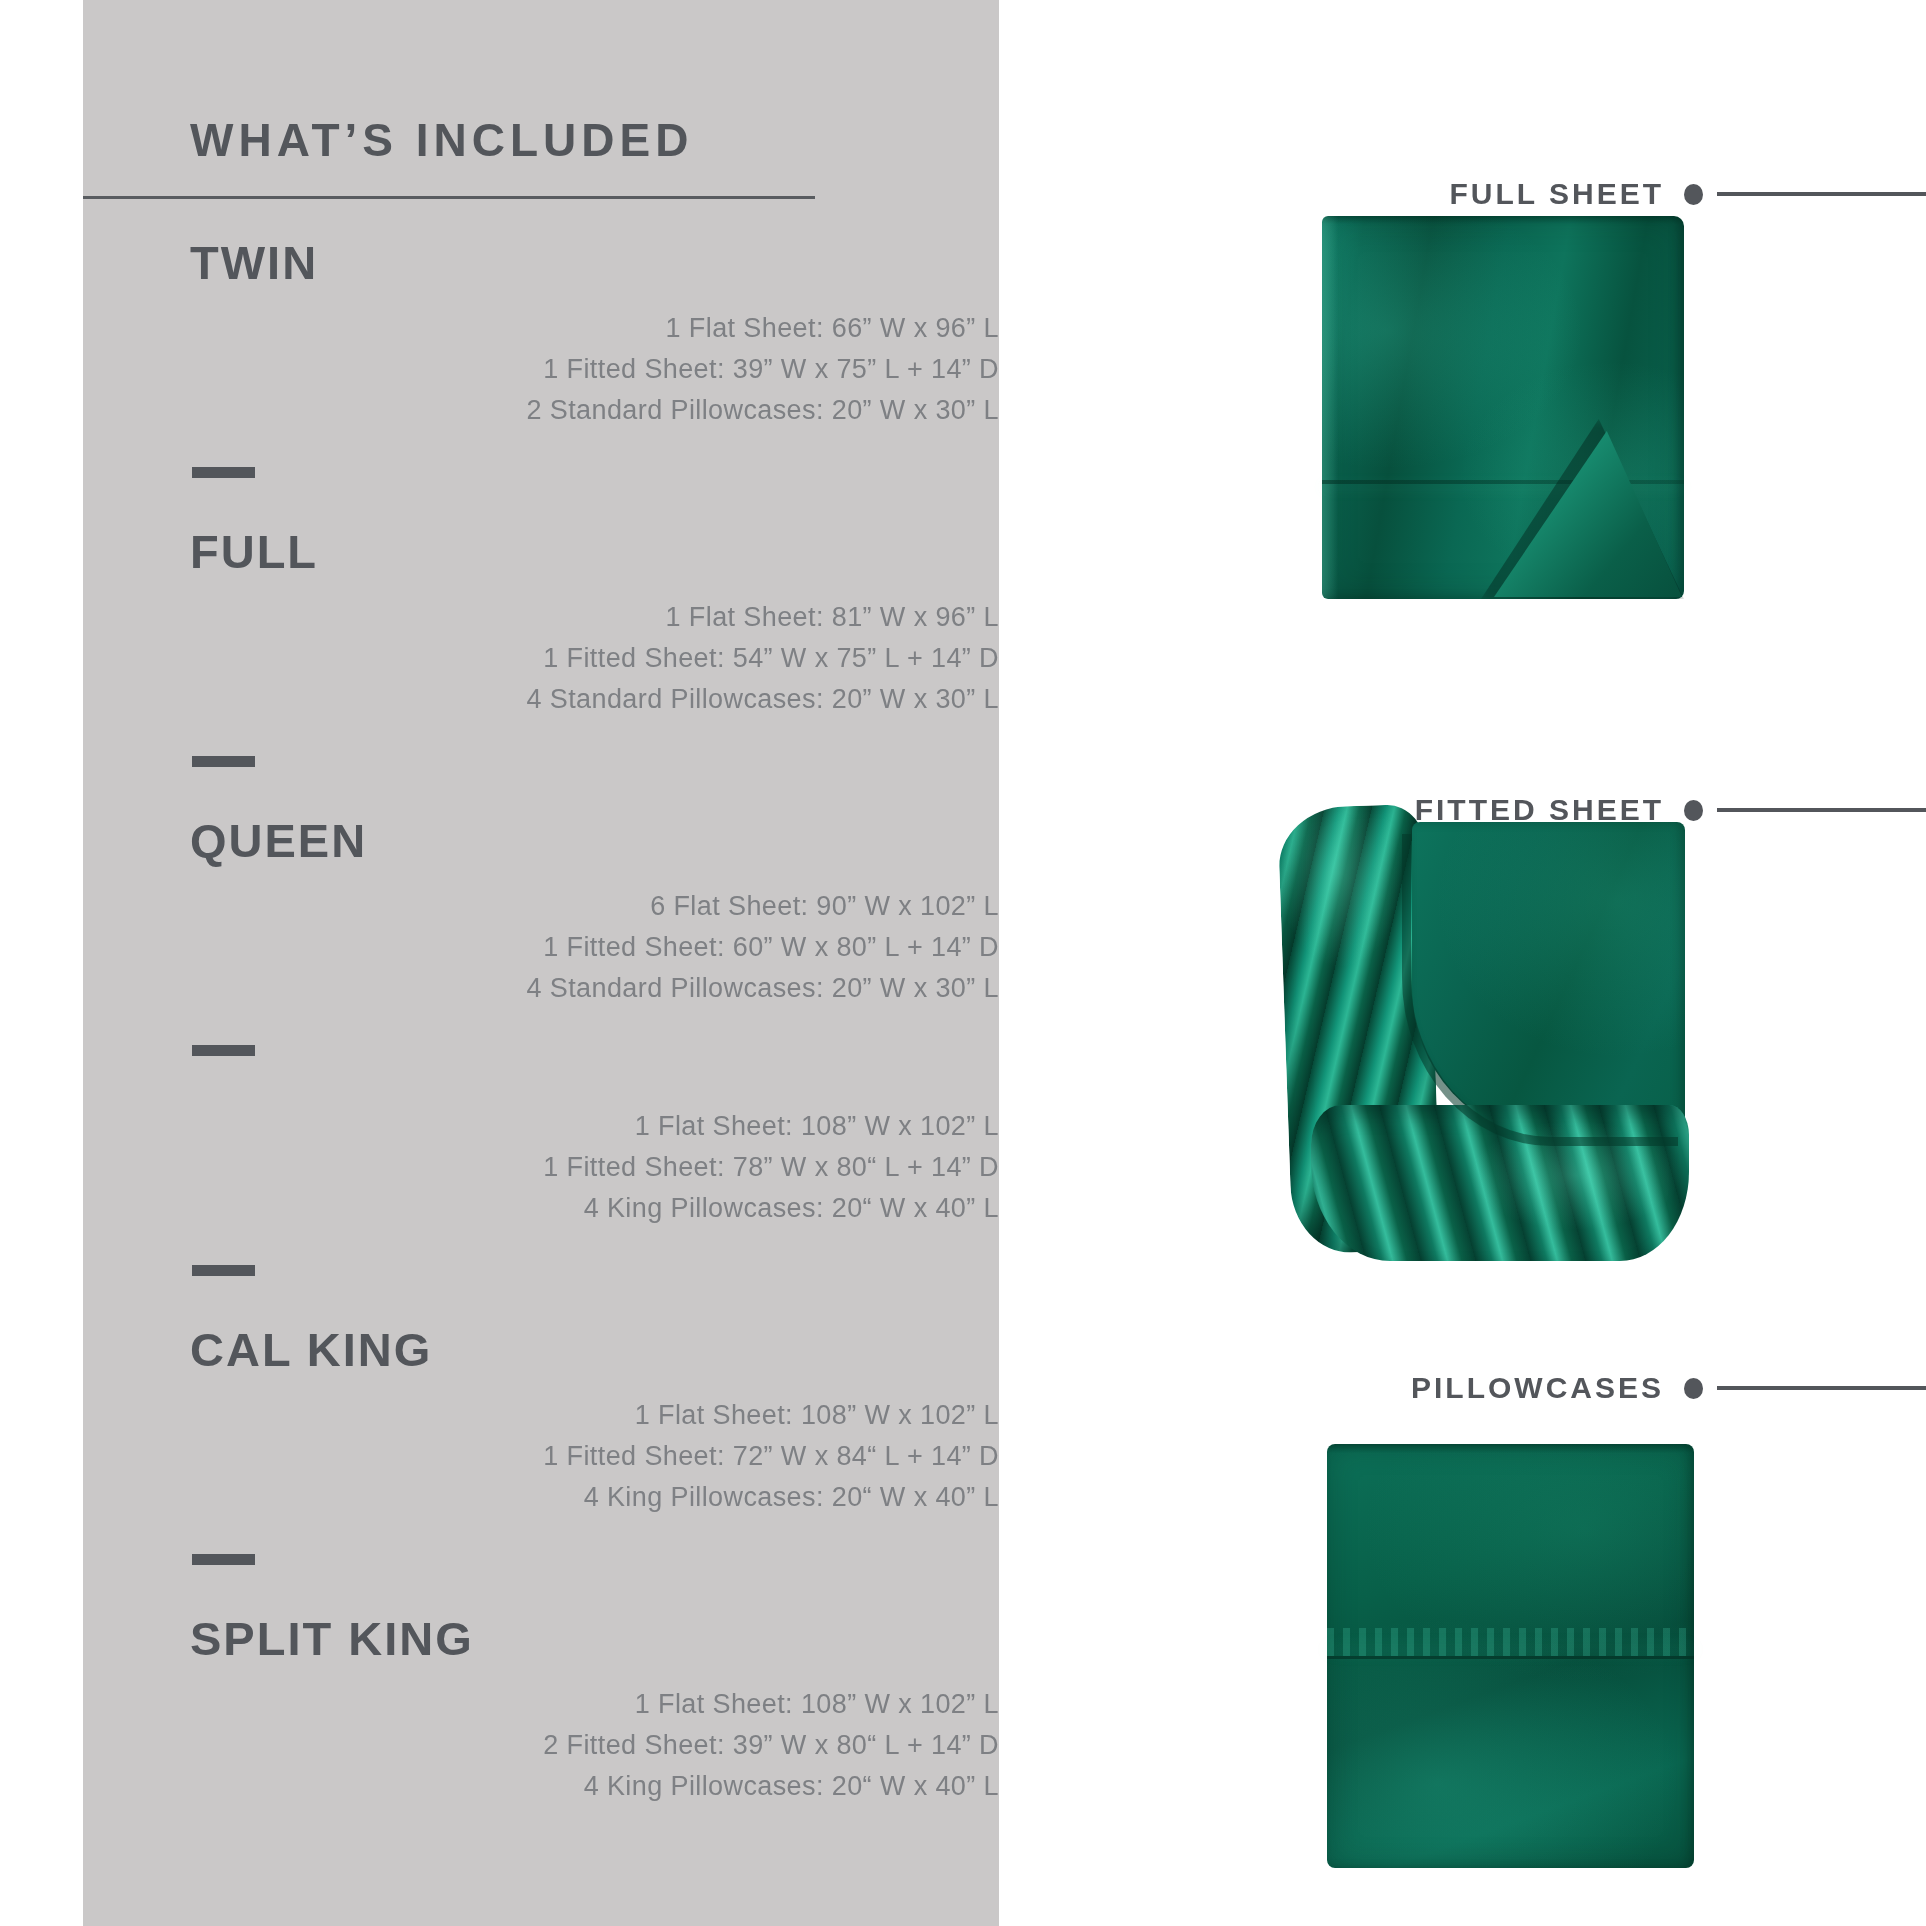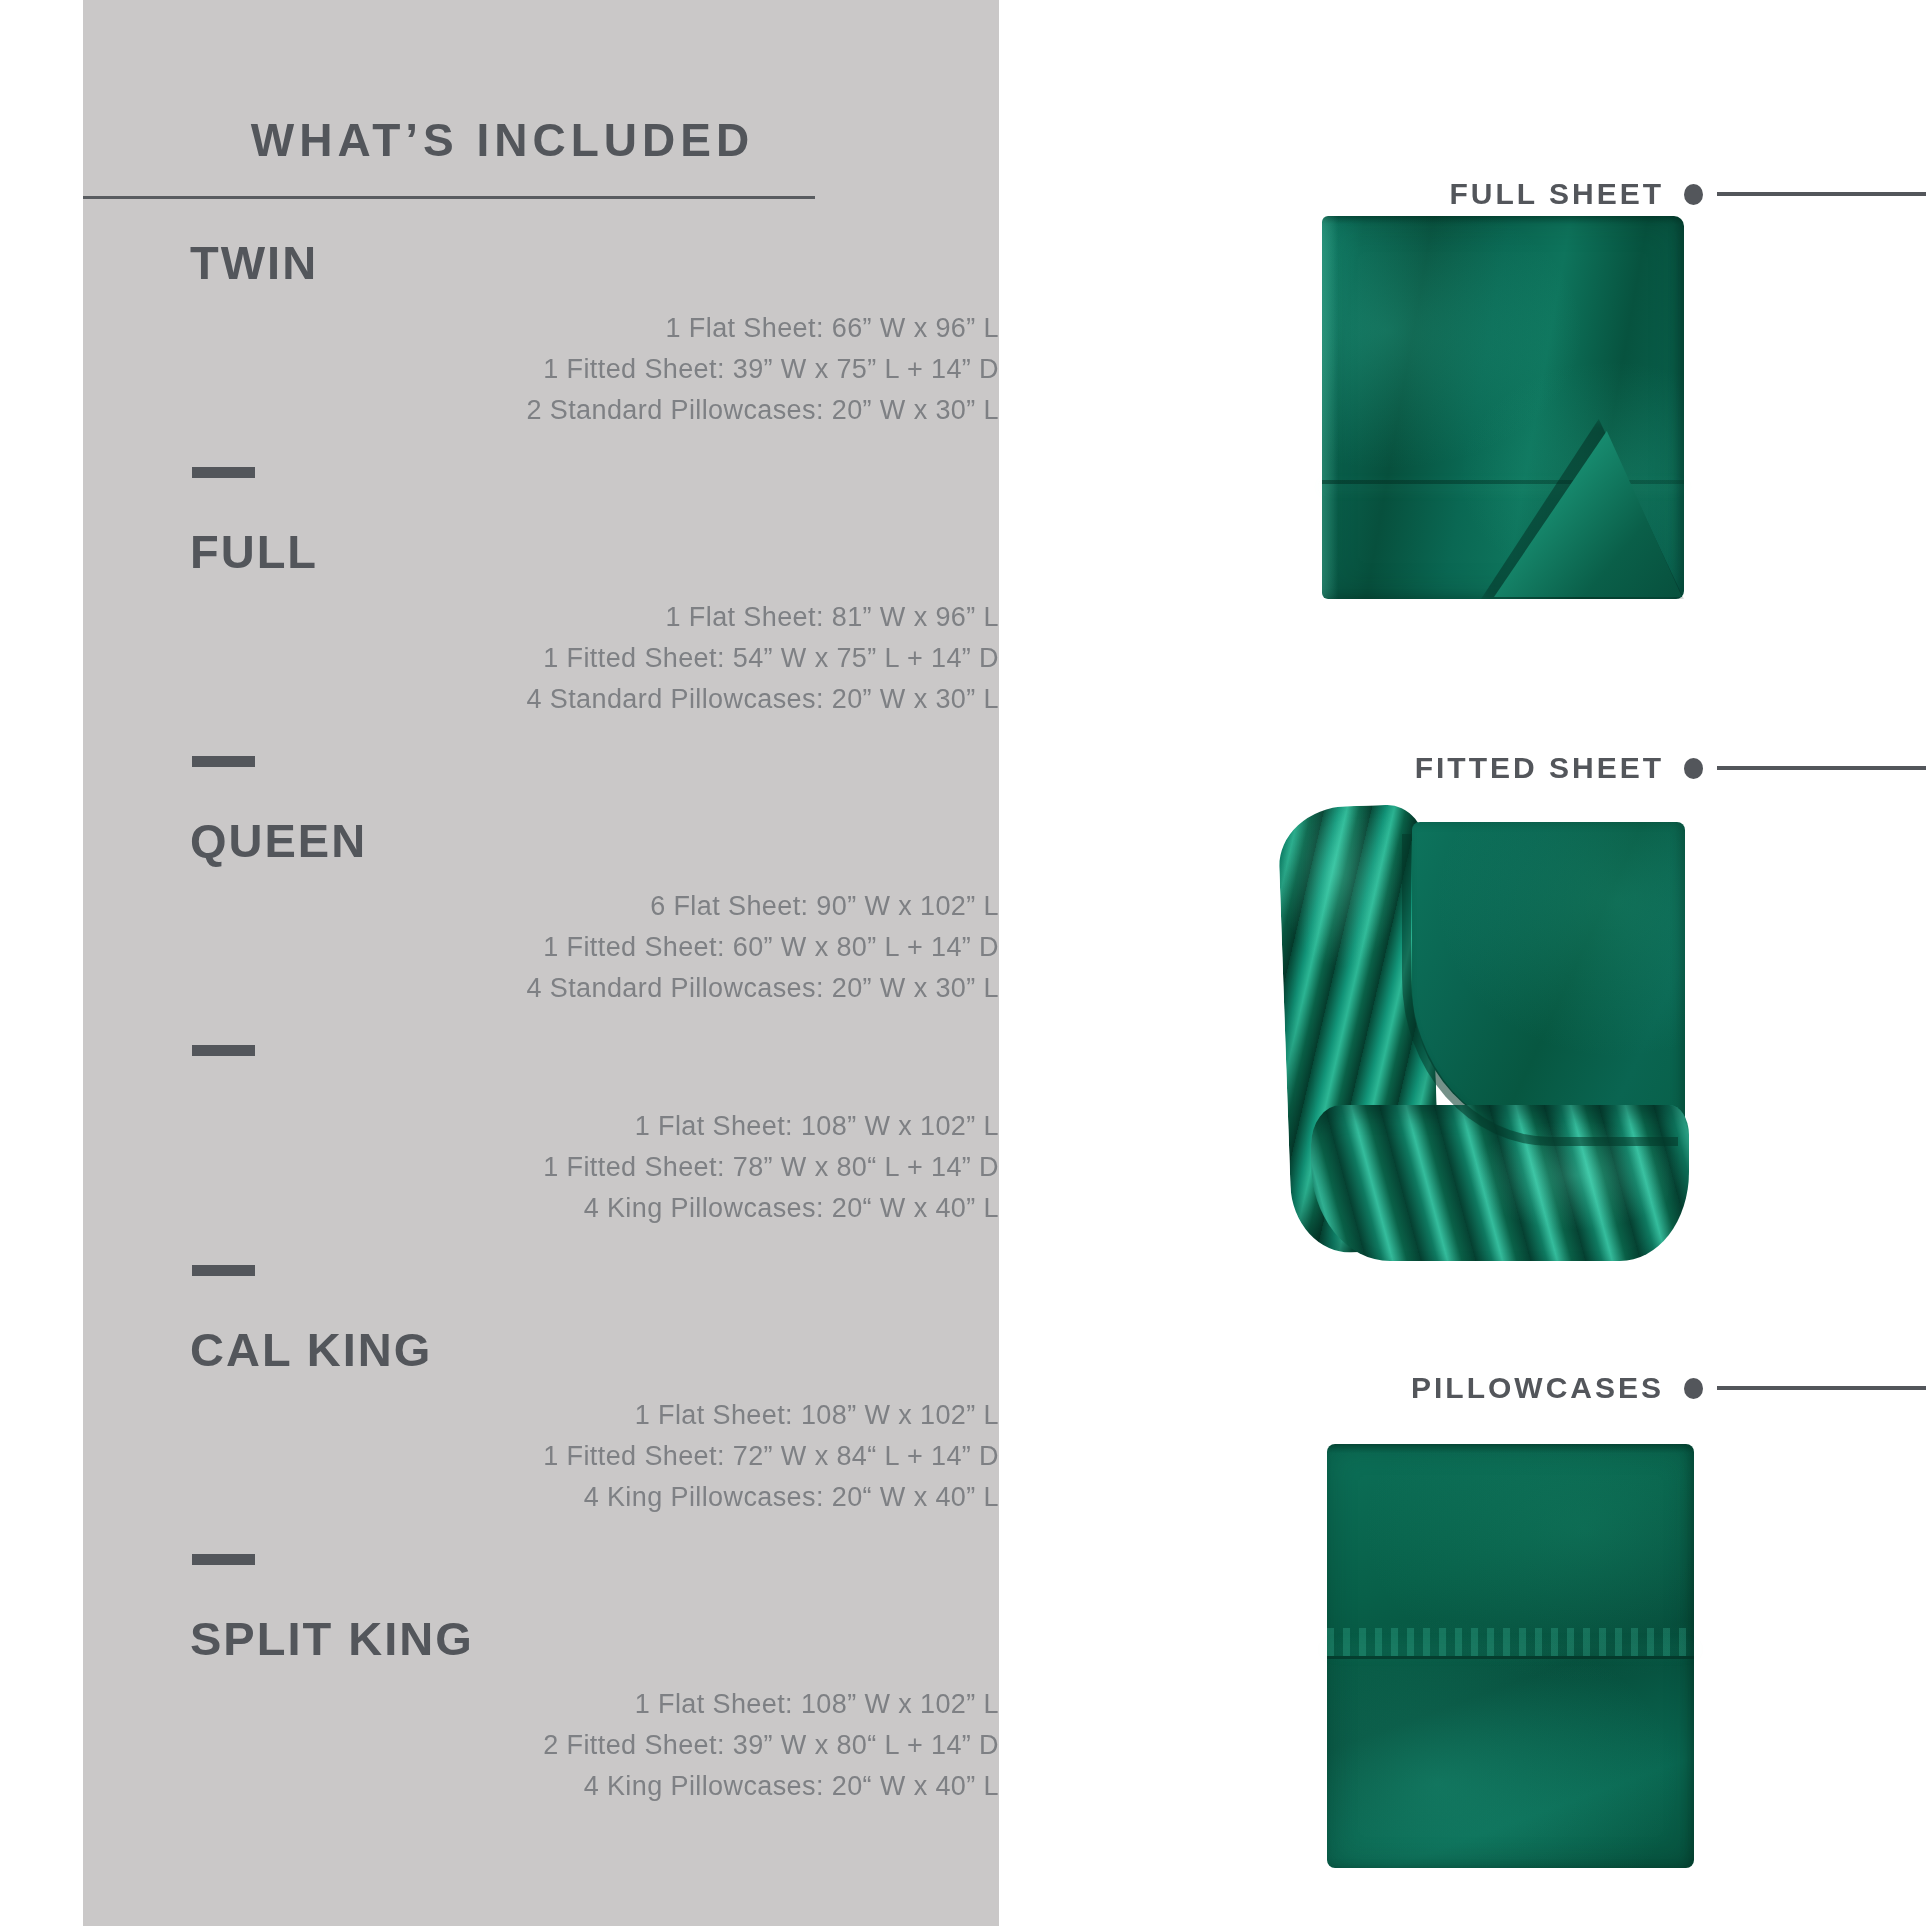--- a/index.html
+++ b/index.html
@@ -10,21 +10,21 @@
   }
 
   
   .panel{
     position:absolute;left:83px;top:0;width:916px;height:1927px;
     background:var(--panel-bg,#cac8c8);
   }
   .page-title{
     margin:117px 0 0 0;width:732px;box-sizing:border-box;padding-left:107px;
     font-size:46px;font-weight:700;letter-spacing:5px;
-    color:var(--heading,#53565b);text-align:center;line-height:1;
+    color:var(--heading,#53565b);text-align:left;line-height:1;
   }
   .rule{
     width:732px;height:3px;background:var(--accent-line,#595c60);
     margin-top:33px;
   }
   .sizes{margin:40px 0 0 107px;}
   .size-name{
     font-size:47px;font-weight:700;letter-spacing:2px;line-height:1;
     color:var(--heading,#53565b);margin:0 0 22px 0;
   }
@@ -198,21 +198,21 @@
   </section>
 </div>
 </div>
 
 <div class="callout" style="top:176px">
   <span class="callout-label">FULL SHEET</span>
   <span class="callout-dot"></span>
   <span class="callout-line"></span>
 </div>
 
-<div class="callout" style="top:750px">
+<div class="callout" style="top:792px">
   <span class="callout-label">FITTED SHEET</span>
   <span class="callout-dot"></span>
   <span class="callout-line"></span>
 </div>
 
 <div class="callout" style="top:1370px">
   <span class="callout-label">PILLOWCASES</span>
   <span class="callout-dot"></span>
   <span class="callout-line"></span>
 </div>

